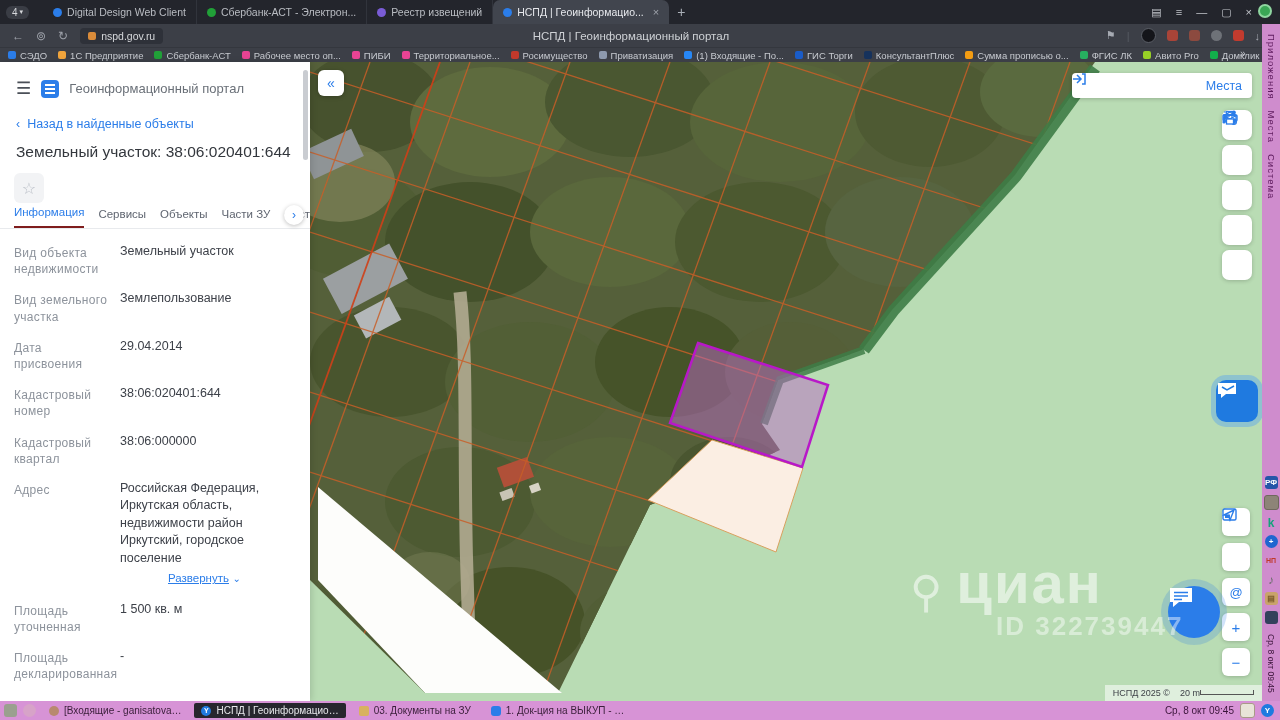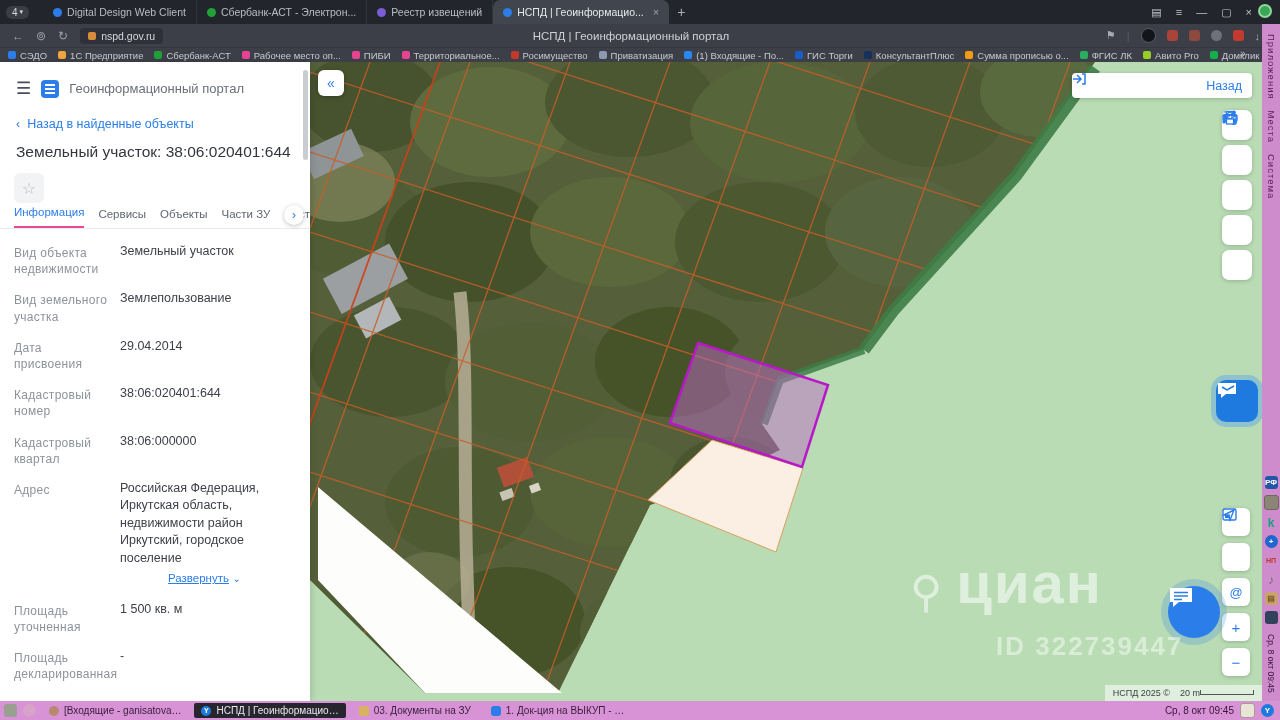--- a/index.html
+++ b/index.html
@@ -45,21 +45,21 @@
   .logo::before{content:"";position:absolute;left:4px;top:4px;width:10px;height:2px;background:#fff;
                 box-shadow:0 4px 0 #fff,0 8px 0 #fff;}
   .p-title{color:#6a7078;font-size:13px;}
   .backlink{display:flex;align-items:center;gap:7px;color:#2b7de9;font-size:12.5px;padding:10px 16px 4px 16px;}
   .obj-title{color:#33373d;font-size:15.5px;padding:8px 16px 6px 16px;}
   .starbtn{margin:6px 0 0 14px;width:30px;height:30px;background:#f2f3f5;border-radius:6px;
            display:flex;align-items:center;justify-content:center;color:#b9bec6;font-size:16px;}
   .p-tabs{display:flex;align-items:flex-end;gap:14px;padding:14px 8px 0 14px;border-bottom:1px solid #e8eaed;
           position:relative;font-size:11.5px;color:#5f6570;height:26px;box-sizing:border-box;}
   .p-tab{padding-bottom:8px;white-space:nowrap;}
-  .p-tab.active{color:#2b7de9;border-bottom:2px solid #ec4899;}
+  .p-tab.active{color:#2b7de9;border-bottom:2px solid #7f1d1d;}
   .p-tabs-next{position:absolute;right:6px;bottom:3px;width:20px;height:20px;border-radius:50%;
                background:#fff;box-shadow:0 1px 4px rgba(0,0,0,.25);display:flex;align-items:center;
                justify-content:center;color:#2b7de9;font-size:12px;}
   .fields{padding:14px 10px 0 14px;}
   .frow{display:flex;margin-bottom:13px;}
   .flabel{width:96px;flex:none;color:#8d939c;font-size:12px;line-height:1.35;letter-spacing:.3px;padding-top:2px;}
   .fvalue{color:#3d4149;font-size:12.5px;line-height:1.4;padding-left:10px;}
   .expand{color:#2b7de9;text-decoration:underline;font-size:11.5px;padding-left:48px;}
   .expand-ch{color:#2b7de9;font-size:10px;}
   .p-scroll{position:absolute;right:2px;top:8px;width:5px;height:90px;background:#c9ccd1;border-radius:3px;}
@@ -79,21 +79,21 @@
   .nbtn{width:28px;height:28px;background:#fff;border-radius:6px;box-shadow:0 1px 4px rgba(0,0,0,.2);
         display:flex;align-items:center;justify-content:center;color:#2b7de9;font-size:15px;}
   .messenger{position:absolute;right:4px;top:318px;width:42px;height:42px;background:#1f7ae0;border-radius:10px;
              box-shadow:0 0 0 5px rgba(64,150,255,.35);display:flex;align-items:center;justify-content:center;}
   .fab{position:absolute;left:858px;top:524px;width:52px;height:52px;border-radius:50%;background:#2b7de9;
        box-shadow:0 0 0 7px rgba(43,125,233,.22);display:flex;align-items:center;justify-content:center;}
   .watermark{position:absolute;left:600px;top:495px;color:rgba(255,255,255,.55);}
   .wm-row{display:flex;align-items:flex-end;gap:14px;}
   .wm-pin{font-size:44px;line-height:.8;}
   .wm-text{font-size:58px;font-weight:bold;letter-spacing:2px;line-height:.9;}
-  .wm-id{font-size:26px;font-weight:bold;margin:22px 0 0 86px;letter-spacing:2px;color:rgba(255,255,255,.45);}
+  .wm-id{font-size:26px;font-weight:bold;margin:2px 0 0 86px;letter-spacing:2px;color:rgba(255,255,255,.45);}
   .legend{position:absolute;left:8px;bottom:2px;width:268px;height:32px;background:#fff;border-radius:8px;
           box-shadow:0 1px 4px rgba(0,0,0,.2);display:flex;align-items:center;justify-content:space-between;
           padding:0 14px;box-sizing:border-box;color:#33373d;font-size:13.5px;}
   .sorter{display:flex;flex-direction:column;line-height:6px;color:#6a7078;font-size:9px;}
   .attrib{position:absolute;right:0;bottom:0;height:16px;background:rgba(255,255,255,.55);
           display:flex;align-items:center;gap:10px;padding:0 8px;color:#3e4248;font-size:9px;}
   .scalebar{display:flex;flex-direction:row;align-items:center;}
   .scaleline{width:52px;height:4px;border-left:1px solid #555;border-right:1px solid #555;border-bottom:1px solid #555;margin-top:-1px;}
   
   .sidestrip{position:absolute;right:0;top:24px;width:18px;height:677px;background:#cf8ccd;z-index:8;
@@ -328,21 +328,21 @@
       <polygon points="0,518 115,631 0,631" fill="#b9dcb4"></polygon>
 
       <polygon points="402,378 493,406 466,490 338,438" fill="#fbeee3" stroke="#d8a05e" stroke-width="1"></polygon>
 
       <polygon points="388,281 518,323 492,405 360,361" fill="rgba(186,108,196,0.5)" stroke="#b818c8" stroke-width="2.5"></polygon>
     </svg>
 
     <div class="collapse">«</div>
 
     <div class="loginbar">
-      <span>Назад</span>
+      <span>Места</span>
       <svg width="14" height="12" viewBox="0 0 14 12">
         <path d="M1 6 h7 M5 2 l4 4 -4 4 M10 1 h3 v10 h-3" stroke="#2b7de9" stroke-width="1.5" fill="none"></path>
       </svg>
     </div>
 
     <div class="toolcol">
       <div class="mbtn">
         <svg width="16" height="16" viewBox="0 0 16 16">
           <path d="M8 2 L14 5.5 8 9 2 5.5 Z" fill="none" stroke="#2b7de9" stroke-width="1.4"></path>
           <path d="M2 9 L8 12.5 14 9" fill="none" stroke="#2b7de9" stroke-width="1.4"></path>

